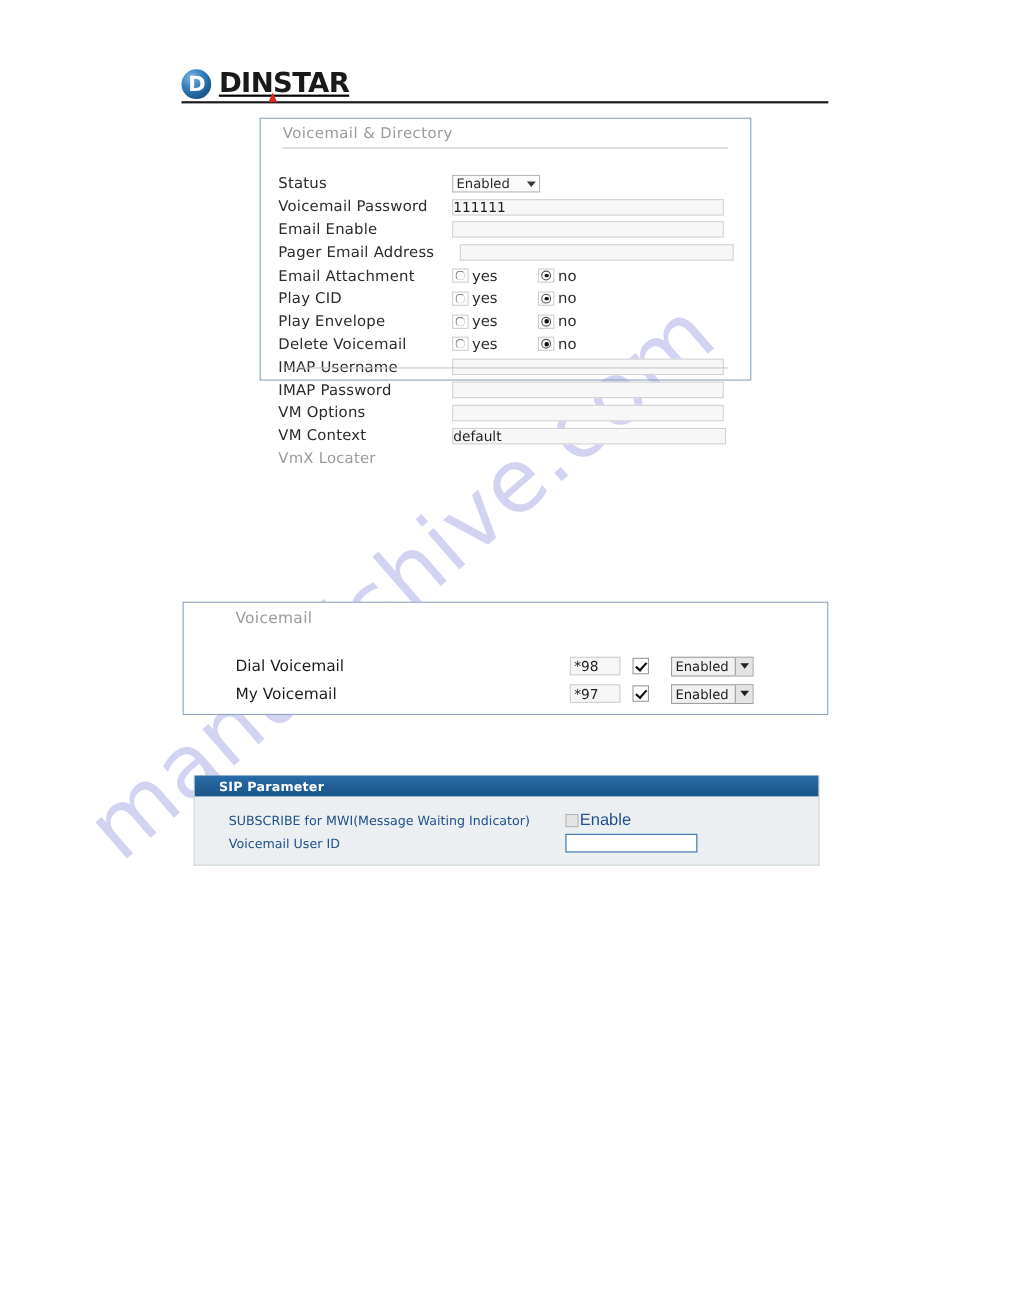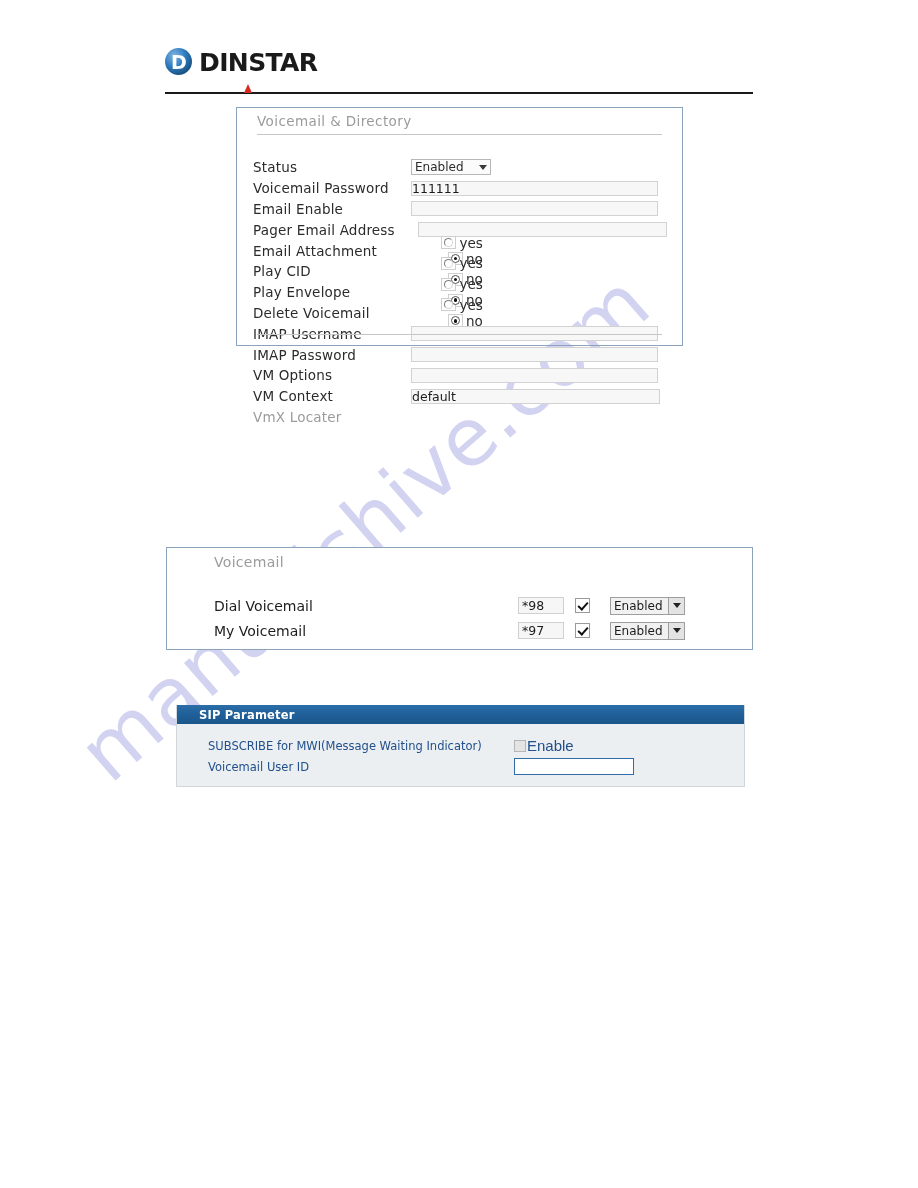--- a/index.html
+++ b/index.html
@@ -45,22 +45,23 @@
   #page-header {
     position: absolute;
     left: 165px;
     top: 48px;
     width: 588px;
     z-index: 3;
   }
   #logo-row {
     height: 42px;
     display: flex;
-    align-items: flex-start;
+    align-items: flex-end;
     gap: 7px;
+    text-decoration: underline;
   }
   #logo-mark {
     position: relative;
     width: 27px;
     height: 27px;
     border-radius: 50%;
     background: radial-gradient(circle at 34% 28%, #7fb4e0 0%, #2f7cc0 42%, #18507f 78%, #123a5c 100%);
     flex: 0 0 auto;
     overflow: hidden;
   }
@@ -191,21 +192,21 @@
   }
   .selbox .caret {
     width: 0; height: 0;
     border-left: 4px solid transparent;
     border-right: 4px solid transparent;
     border-top: 5px solid #3a3a3a;
     margin-left: 4px;
   }
 
   
-  .radio-pair { display: flex; align-items: flex-end; flex-direction: column; }
+  .radio-pair { display: flex; align-items: flex-end; }
   .radio-item { display: flex; align-items: center; }
   .radio-item.second { margin-left: 37px; }
   .radio-box {
     width: 15px; height: 13px;
     border: 1px solid #cfcfcf;
     background: #ffffff;
     box-sizing: border-box;
     display: flex;
     align-items: center;
     justify-content: center;

